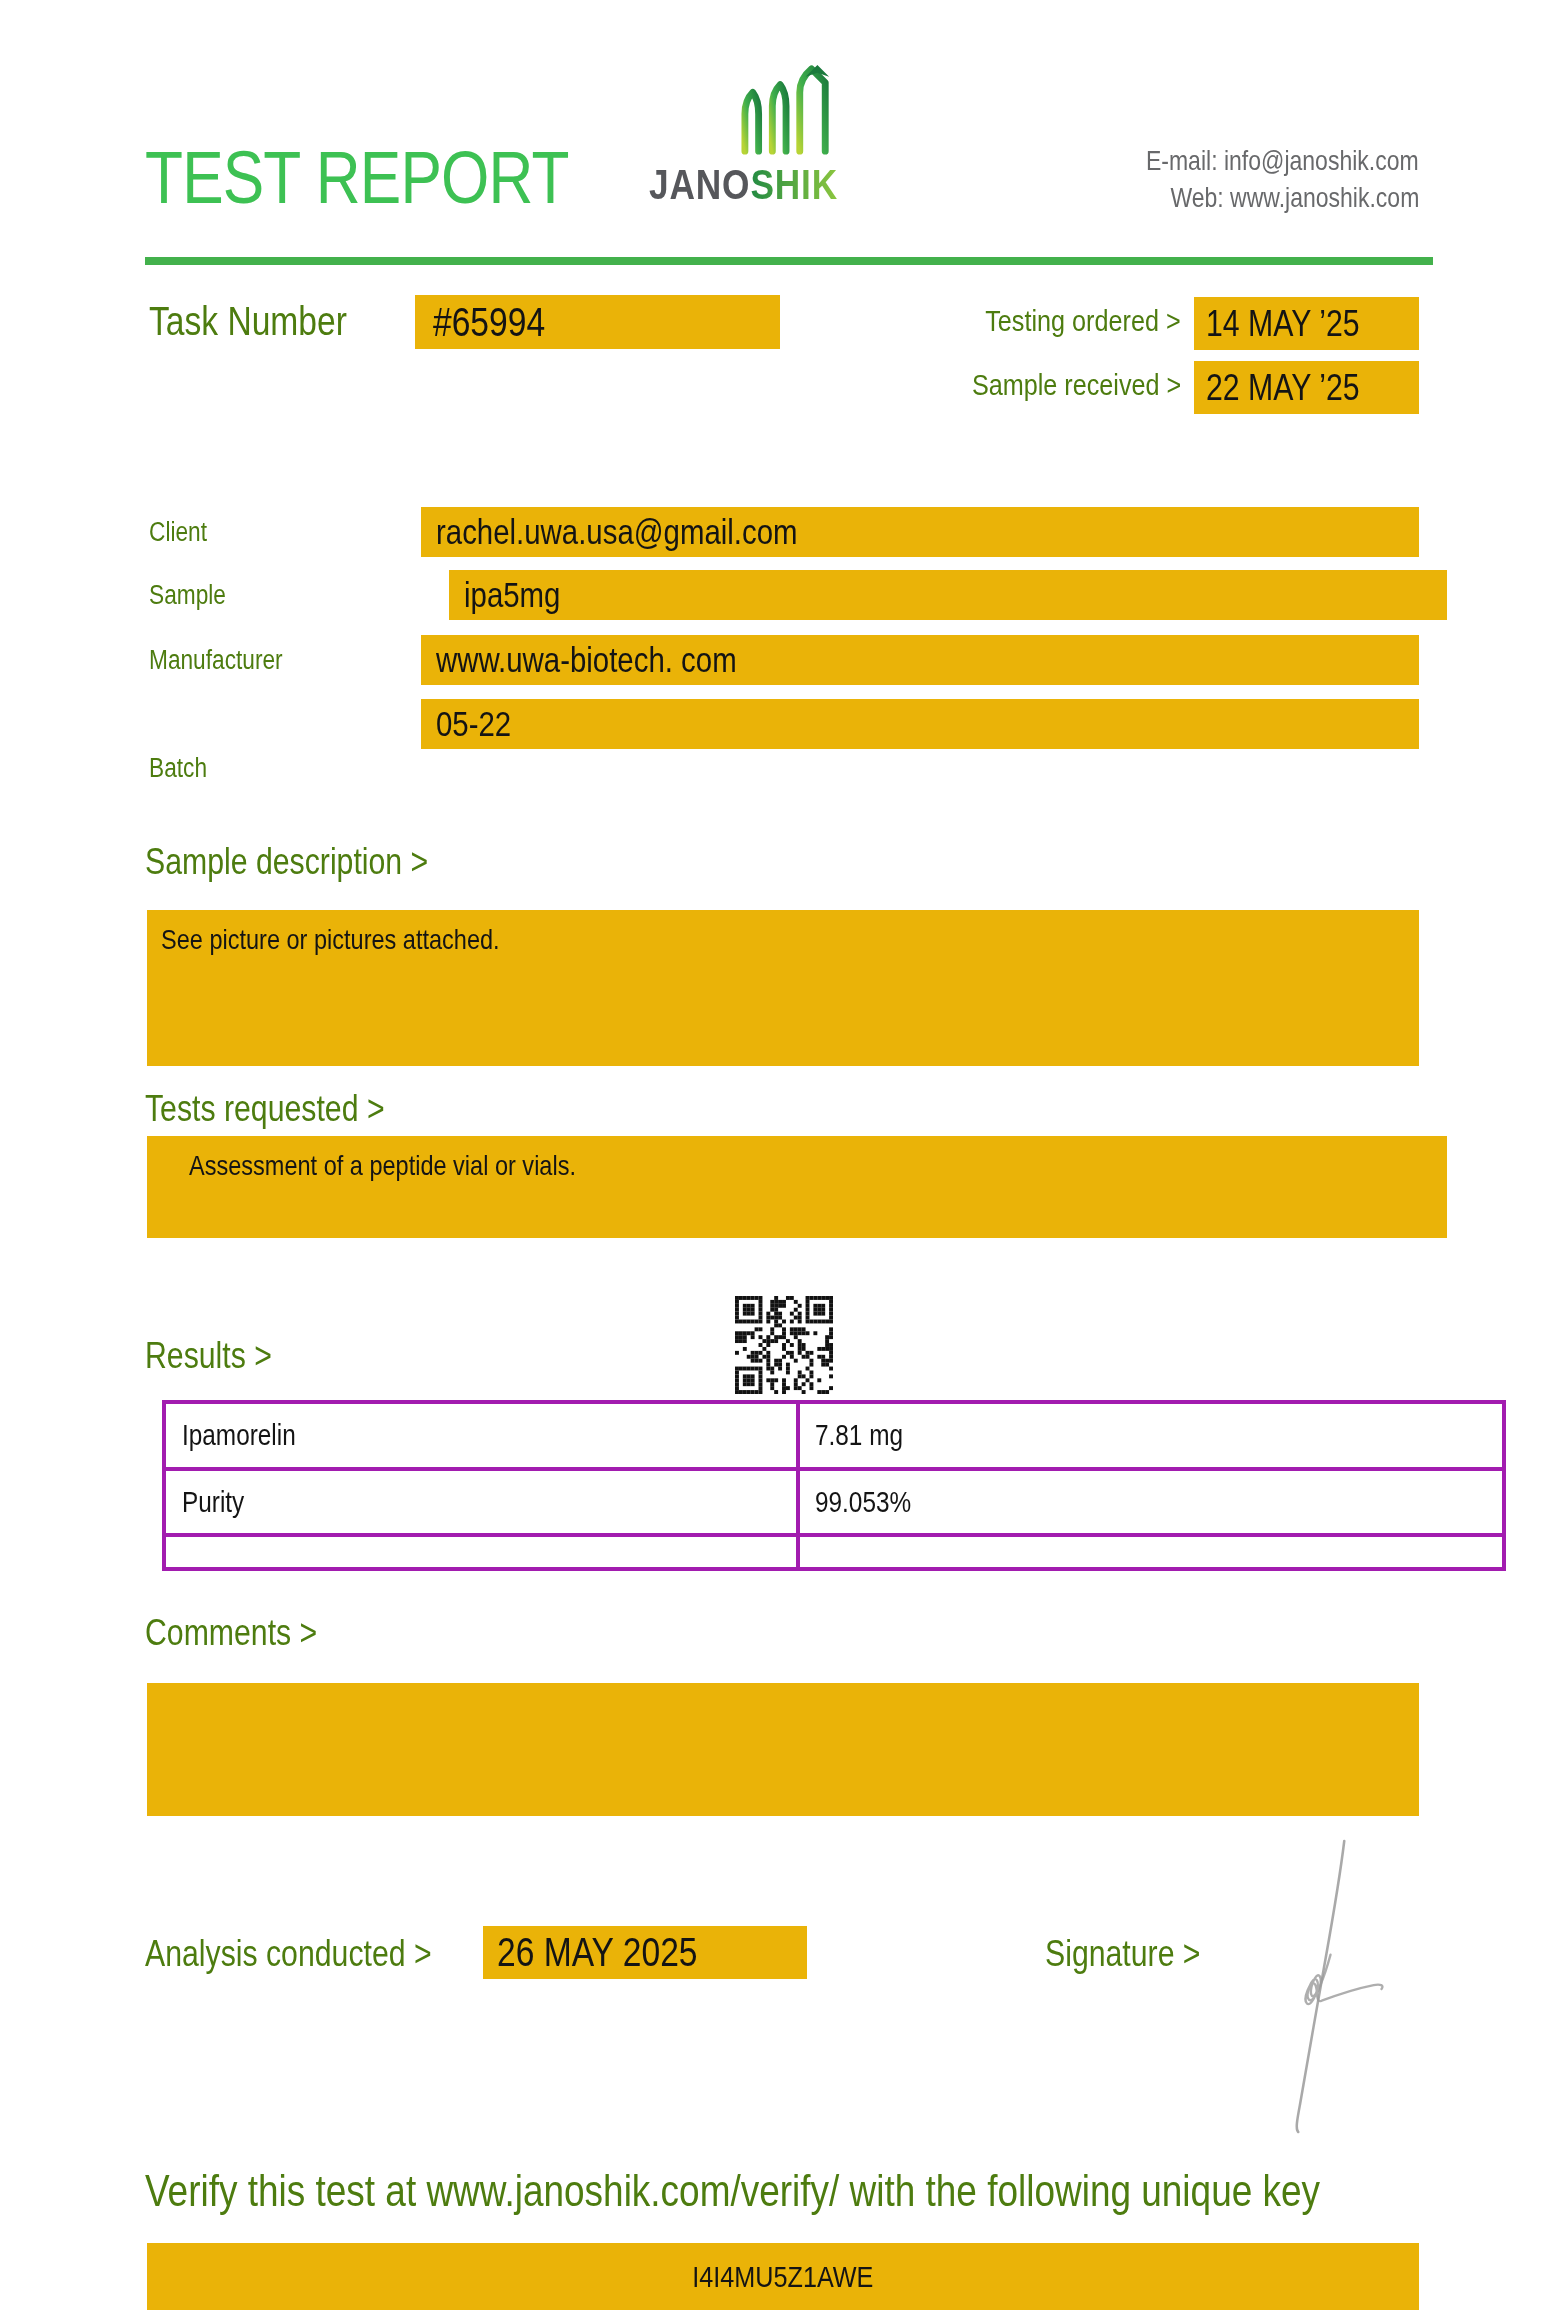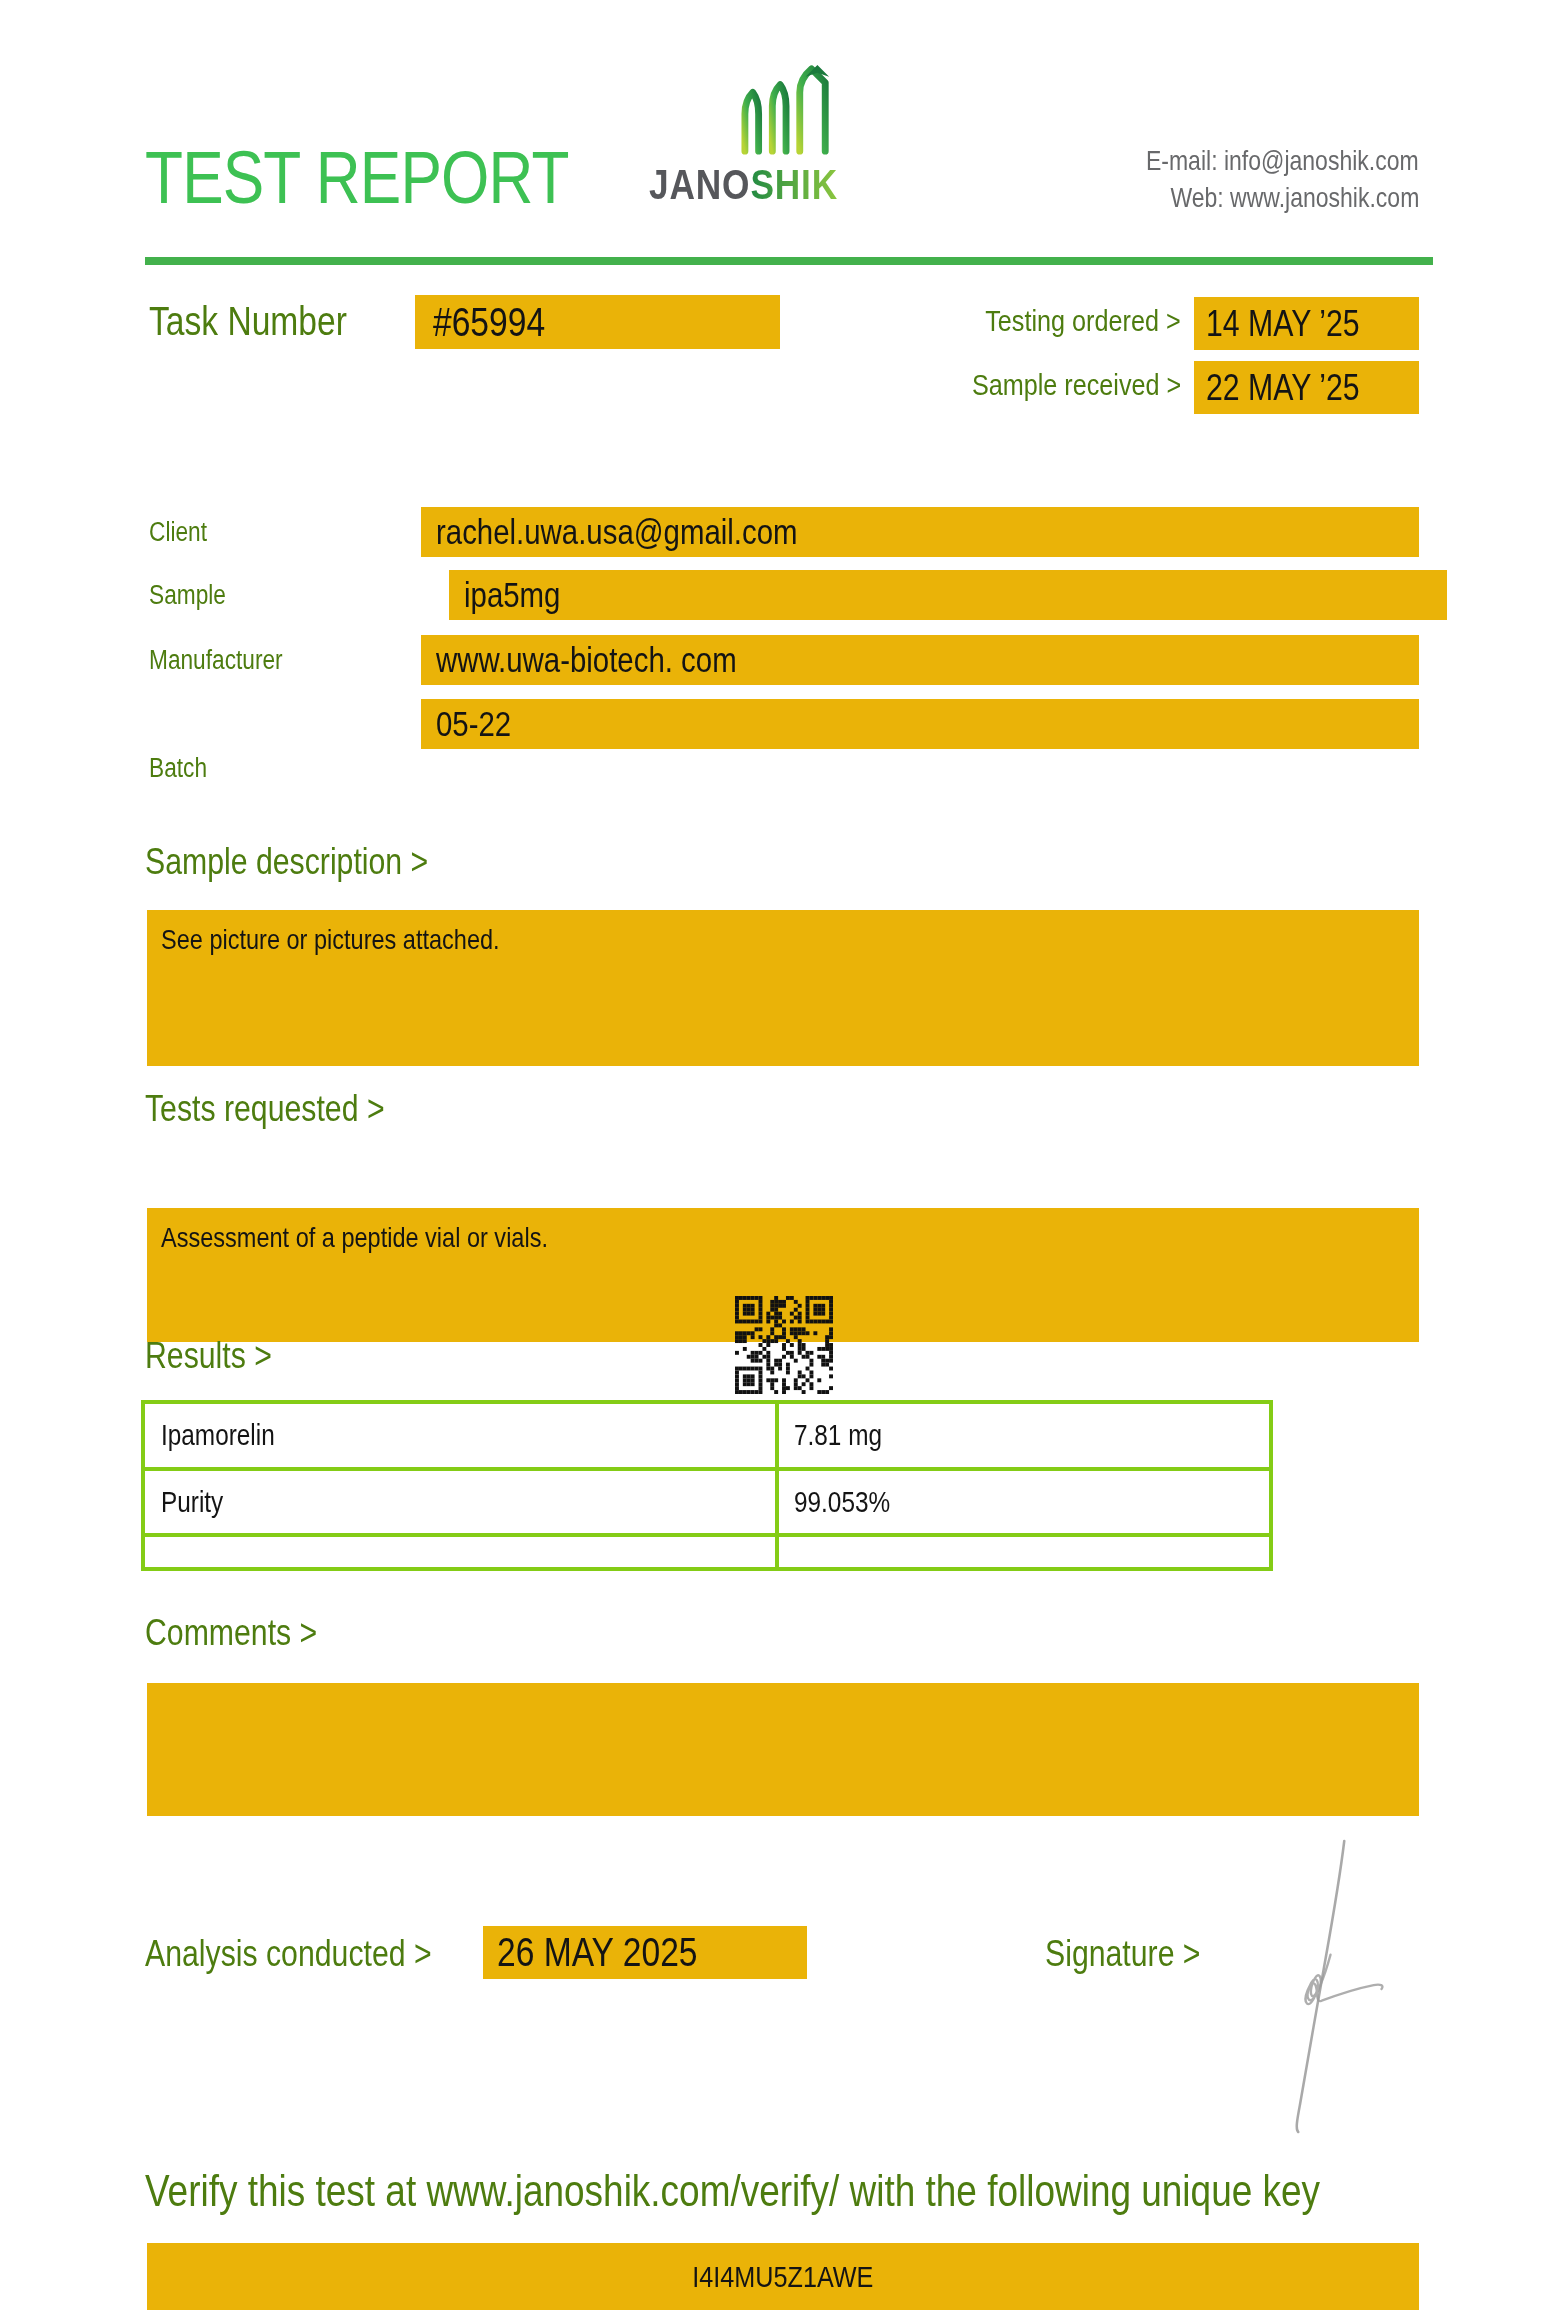--- a/index.html
+++ b/index.html
@@ -35,22 +35,22 @@
   .field-box{left:421px;width:998px;height:50px}
   .field-value{font-size:35px;line-height:50px;padding-left:14.7px}
 
   .section-heading{left:145px;font-size:36px}
   .section-box{left:147px;width:1272px}
   .section-body{font-size:28px;padding:13.7px 0 0 13.7px}
 
   .qr{left:735px;top:1296px;width:98px;height:98px}
 
   .rtable{
-    left:141px;top:1400px;width:1132px;height:171px;box-sizing:border-box;
-    background:#84cc16;display:grid;grid-template-columns:630px 1fr;gap:3.9px;padding:3.9px;
+    left:162px;top:1400px;width:1344px;height:171px;box-sizing:border-box;
+    background:#a21caf;display:grid;grid-template-columns:630px 1fr;gap:3.9px;padding:3.9px;
   }
   .rtable>div{background:#fff;display:flex;align-items:center;padding-left:15.7px;font-size:29px}
 
   .analysis-box{left:483px;top:1926px;width:324px;height:53px}
   .analysis-value{font-size:40px;line-height:53px;padding-left:13.7px}
   .signature-svg{left:1260px;top:1839px;width:145px;height:296px}
 
   .verify-heading{left:145px;top:2166px;width:1423px;font-size:44px}
   .key-box{left:147px;top:2243px;width:1272px;height:67px;display:flex;align-items:center;justify-content:center}
   .key-value{font-size:30px}
@@ -116,21 +116,21 @@
 <div class="abs field-box gray-box" style="top:699px;">
     <div class="field-value"><span class="cond">05-22</span></div>
   </div>
 
 <div class="abs section-heading green" style="top:841px;"><span class="cond">Sample description &gt;</span></div>
 <div class="abs section-box gray-box" style="top:910px;height:156px;">
     <div class="section-body"><span class="cond">See picture or pictures attached.</span></div>
   </div>
 
 <div class="abs section-heading green" style="top:1088px;"><span class="cond">Tests requested &gt;</span></div>
-<div class="abs section-box gray-box" style="top:1208px;height:134px;">
+<div class="abs section-box gray-box" style="top:1136px;height:102px;padding-left:28px;">
     <div class="section-body"><span class="cond">Assessment of a peptide vial or vials.</span></div>
   </div>
 
 <div class="abs section-heading green" style="top:1335px;"><span class="cond">Results &gt;</span></div>
 <div class="abs qr">
   <svg width="98" height="98" viewBox="0 0 100 100" xmlns="http://www.w3.org/2000/svg">
       <rect x="0" y="0" width="4" height="4" fill="#111"></rect>
       <rect x="4" y="0" width="4" height="4" fill="#111"></rect>
       <rect x="8" y="0" width="4" height="4" fill="#111"></rect>
       <rect x="12" y="0" width="4" height="4" fill="#111"></rect>

